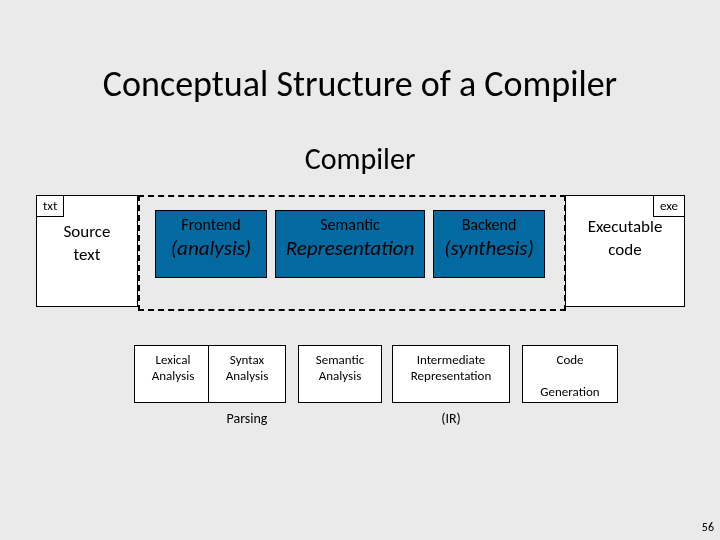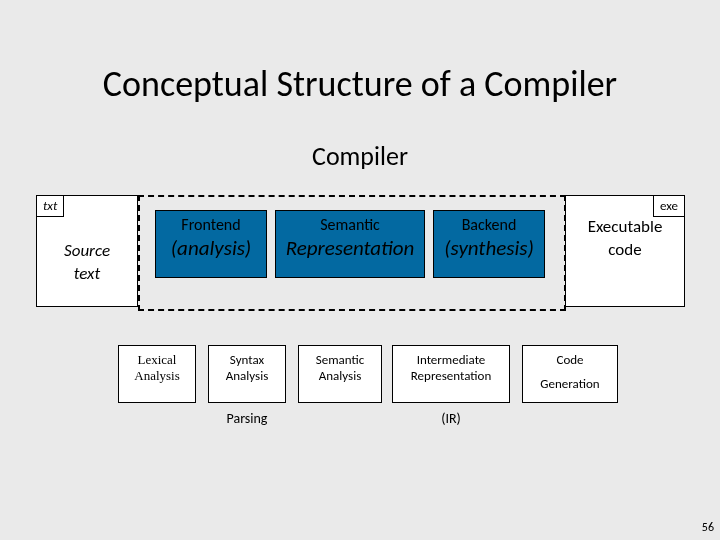--- a/index.html
+++ b/index.html
@@ -24,21 +24,21 @@
     text-align: center;
     font-size: 36px;
     font-weight: 400;
   }
   .subtitle {
     position: absolute;
     top: 140px;
     left: 0;
     width: 720px;
     text-align: center;
-    font-size: 26px;
+    font-size: 30px;
   }
 
   
   .compiler-box {
     position: absolute;
     left: 138px;
     top: 195px;
     width: 424px;
     height: 112px;
     border: 2px dashed #000;
@@ -88,21 +88,21 @@
     border: 1px solid #000;
     background: #fff;
     text-align: center;
     font-size: 13px;
     line-height: 1.25;
     box-sizing: border-box;
     padding-top: 6px;
   }
   .detail .l1 { display:block; }
   .detail .l2 { display:block; }
-  .detail.spaced .l2 { margin-top: 8px; }
+  .detail.spaced .l2 { margin-top: 16px; }
 
   .below-label {
     position: absolute;
     top: 410px;
     text-align: center;
     font-size: 14px;
   }
 
   .pagenum {
     position: absolute;
@@ -114,21 +114,21 @@
 </style>
 </head>
 <body>
 
 <div class="slide">
 
   <div class="title">Conceptual Structure of a Compiler</div>
 
   <div class="subtitle">Compiler</div>
 
-  <div class="endbox" style="left:36px; top:195px; width:102px; height:112px; padding-top:44px;font-style:italic;">
+  <div class="endbox" style="left:36px; top:195px; width:102px; height:112px; padding-top:25px;">
     <span class="tag" style="left:-1px;">txt</span>
     <span>Source</span><br>
     <span>text</span>
   </div>
 
   <div class="compiler-box"></div>
 
   <div class="stage" style="left:155px; width:112px;">
     <span class="line1">Frontend</span>
     <span class="line2">(analysis)</span>
@@ -141,21 +141,21 @@
     <span class="line1">Backend</span>
     <span class="line2">(synthesis)</span>
   </div>
 
   <div class="endbox" style="left:565px; top:195px; width:120px; height:112px; padding-top:20px;">
     <span class="tag" style="right:-1px;">exe</span>
     <span>Executable</span><br>
     <span>code</span>
   </div>
 
-  <div class="detail" style="left:118px; width:78px;font-family:Liberation Serif, serif;">
+  <div class="detail" style="left:134px; width:78px;">
     <span class="l1">Lexical</span>
     <span class="l2">Analysis</span>
   </div>
   <div class="detail" style="left:208px; width:78px;">
     <span class="l1">Syntax</span>
     <span class="l2">Analysis</span>
   </div>
   <div class="detail" style="left:298px; width:84px;">
     <span class="l1">Semantic</span>
     <span class="l2">Analysis</span>

